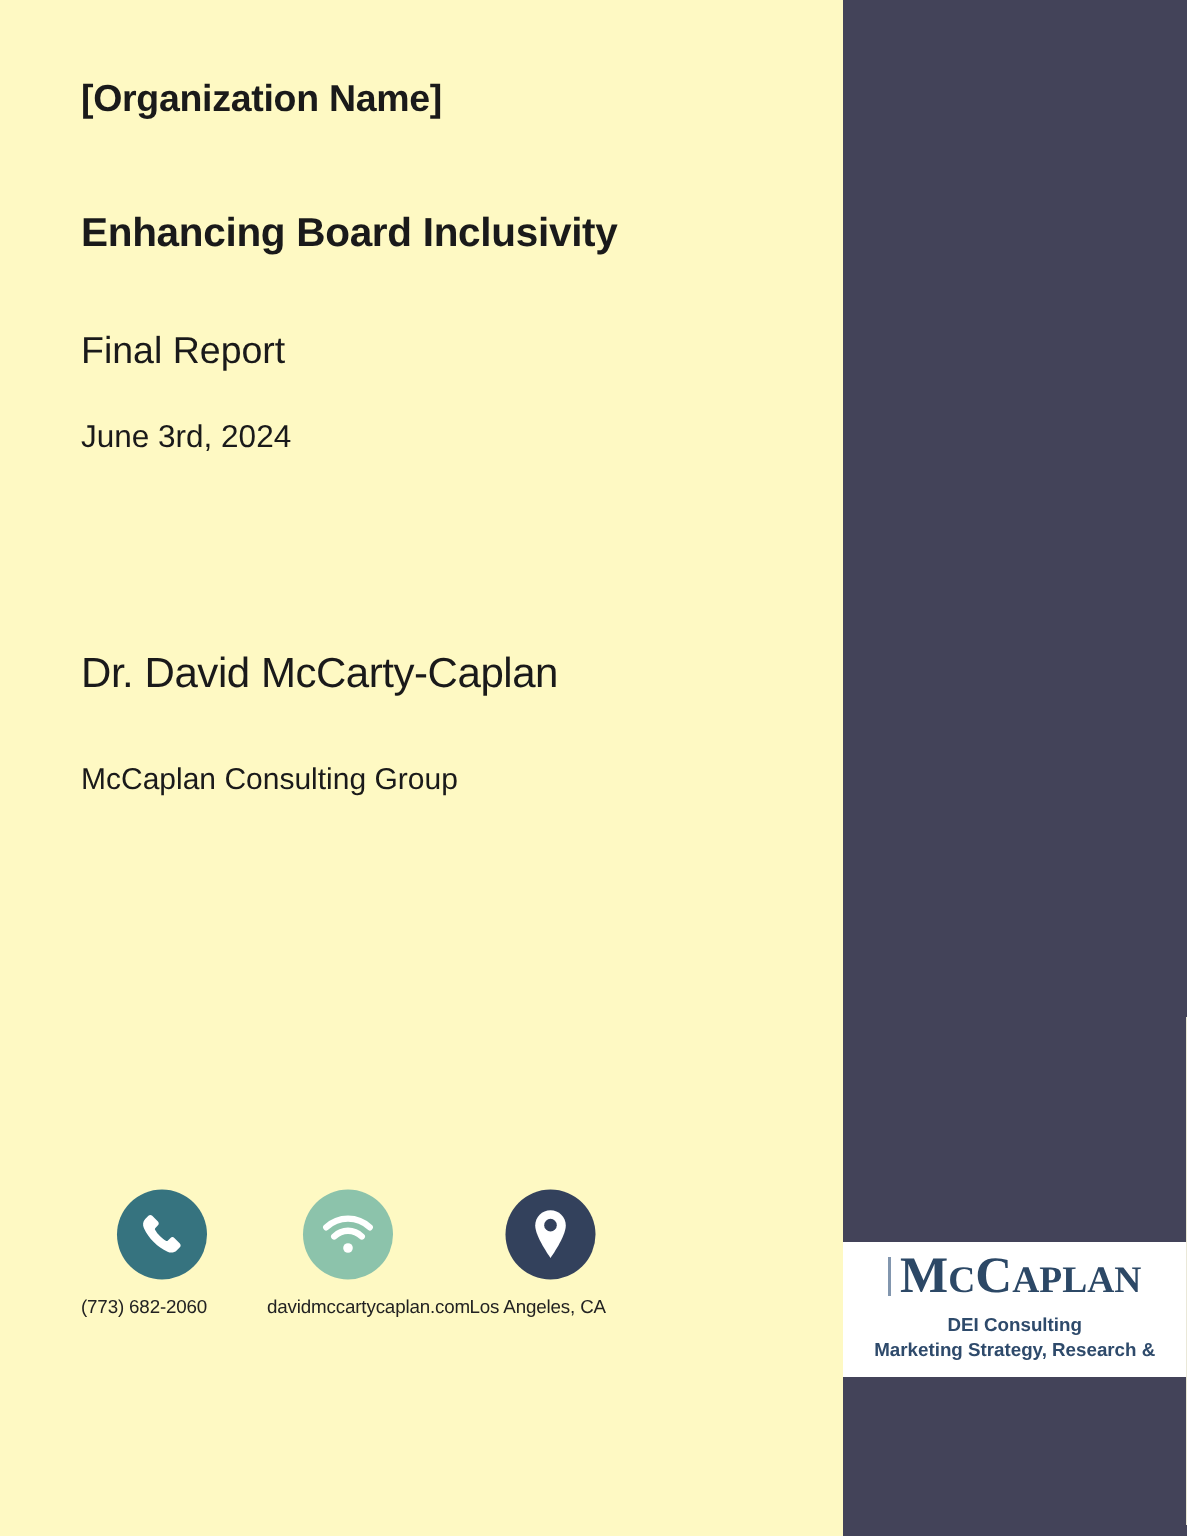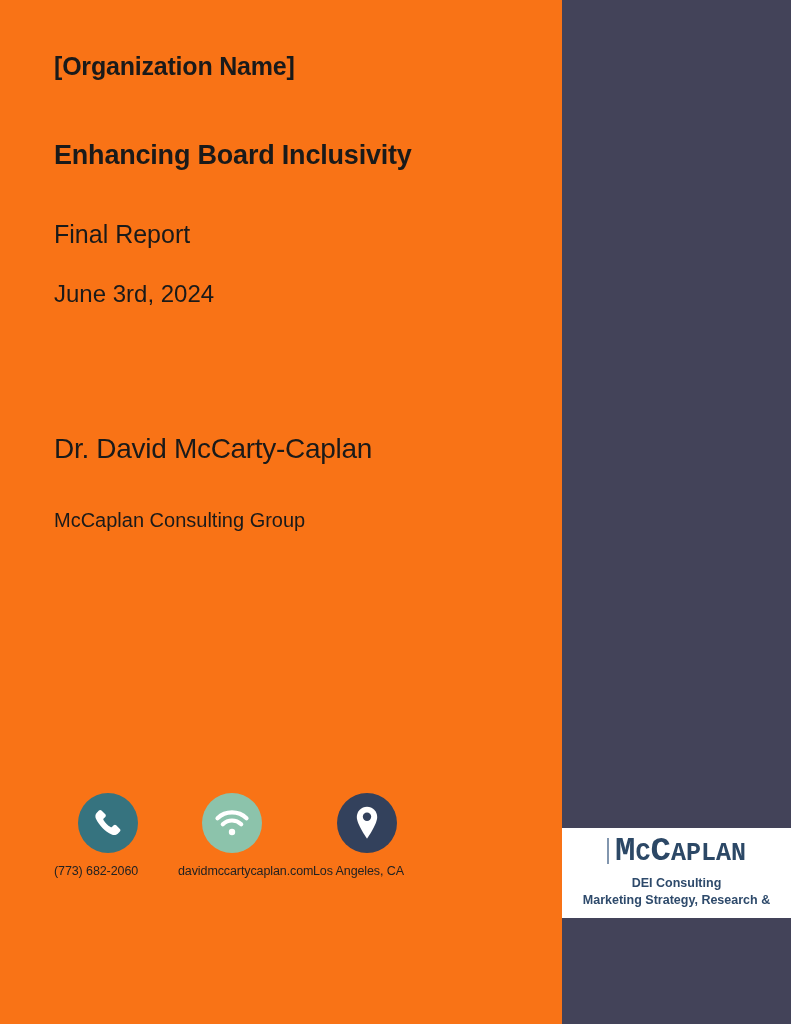--- a/index.html
+++ b/index.html
@@ -9,21 +9,21 @@
     background: #ffffff;
   }
   body {
     font-family: "Liberation Sans", sans-serif;
     -webkit-font-smoothing: antialiased;
   }
   .page {
     position: relative;
     width: 791px;
     height: 1024px;
-    background: #f97316;
+    background: #fef9c3;
     overflow: hidden;
   }
 
   
   .side-panel {
     position: absolute;
     left: 562px;
     top: 0;
     width: 229px;
     height: 1024px;
@@ -65,21 +65,21 @@
     font-size: 25px;
     font-weight: normal;
     color: #1a1a1a;
     white-space: nowrap;
     margin-top: 14px;
   }
   .report-date {
     position: absolute;
     top: 280px;
     left: 0;
-    font-size: 24px;
+    font-size: 21px;
     font-weight: normal;
     color: #1a1a1a;
     white-space: nowrap;
   }
   .author-name {
     position: absolute;
     top: 433px;
     left: 0;
     font-size: 28px;
     font-weight: normal;
@@ -146,21 +146,21 @@
     display: flex;
     flex-direction: column;
     align-items: center;
     justify-content: flex-start;
     padding-top: 6px;
     box-sizing: border-box;
   }
   .logo-wordmark {
     display: flex;
     align-items: center;
-    font-family: Liberation Mono, monospace;
+    font-family: Liberation Serif, serif;
     color: #2c4866;
     line-height: 1;
     text-align: right;
   }
   .logo-rule {
     display: inline-block;
     width: 2px;
     height: 26px;
     background: #8296ae;
     margin-right: 6px;

